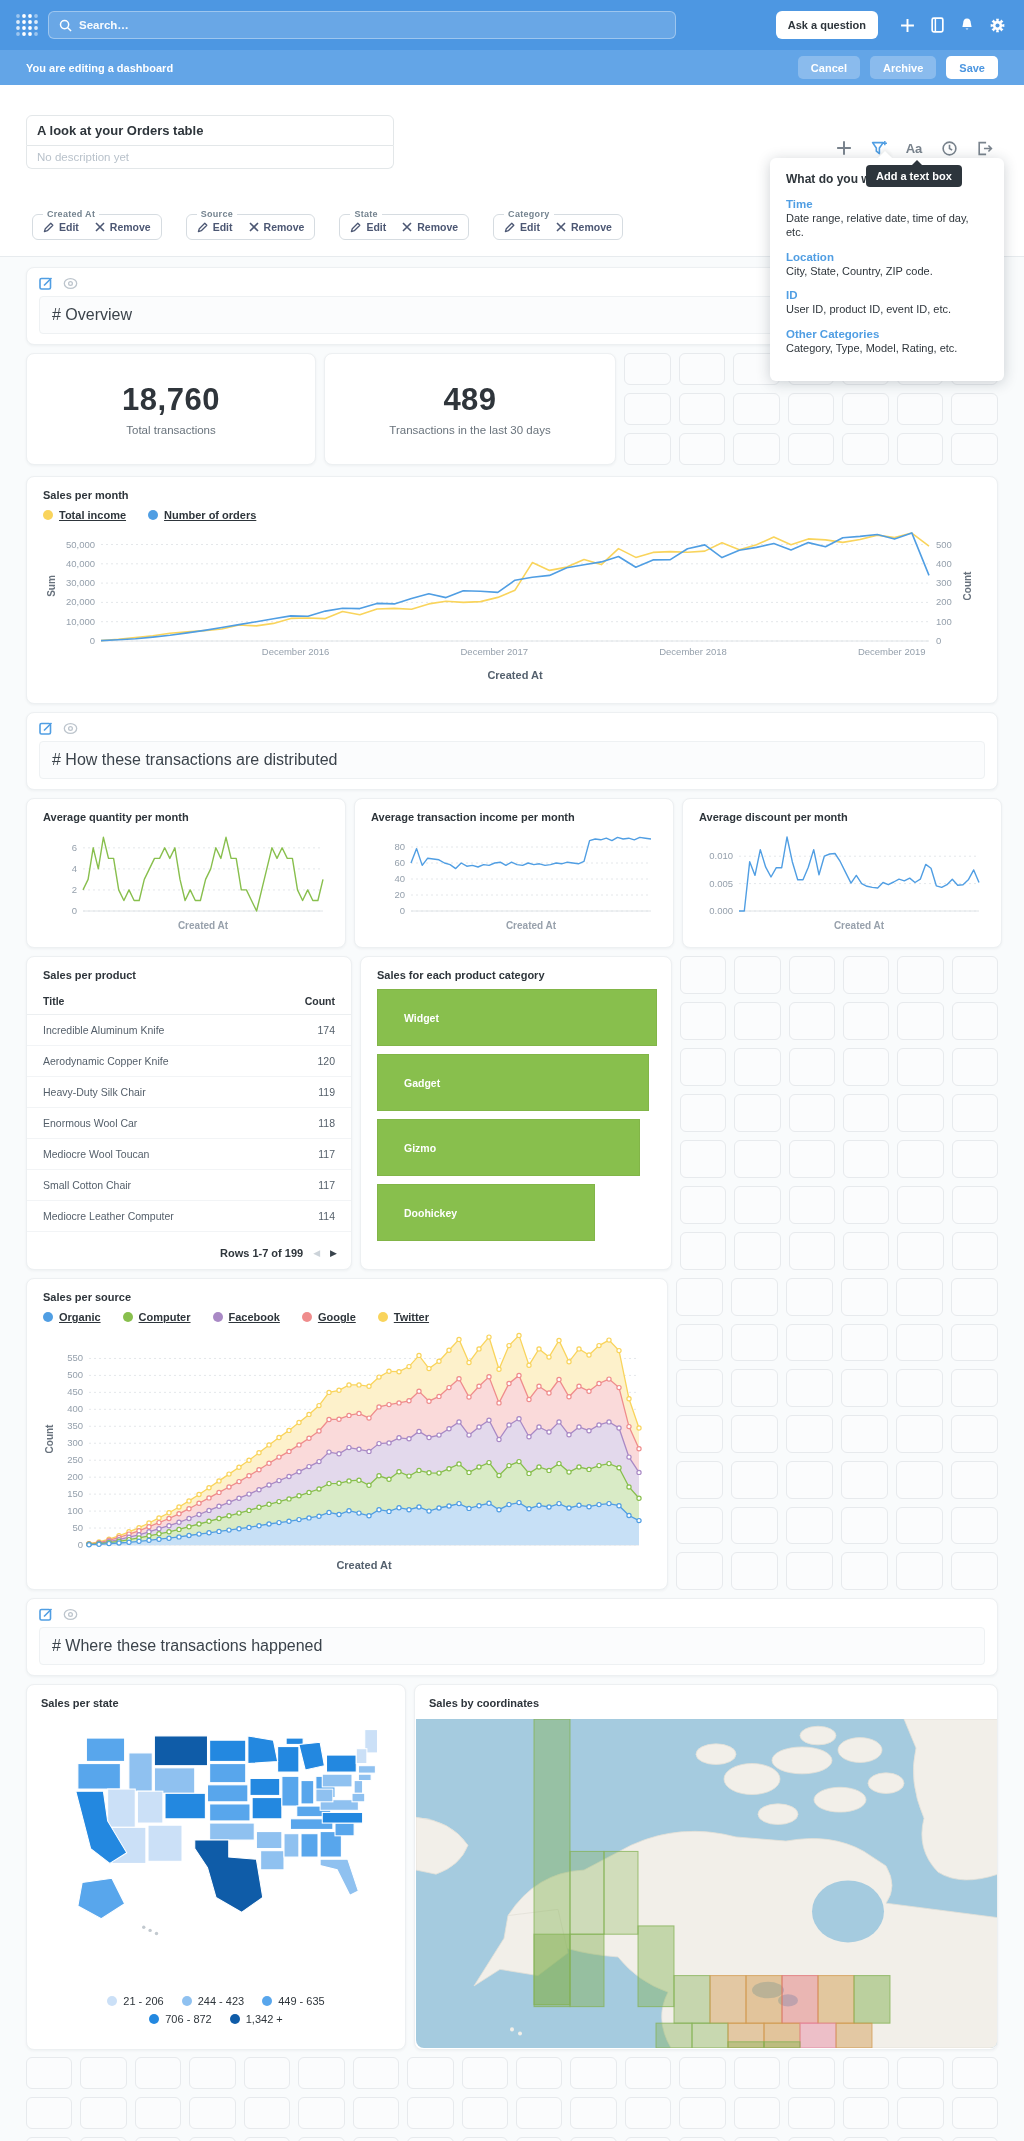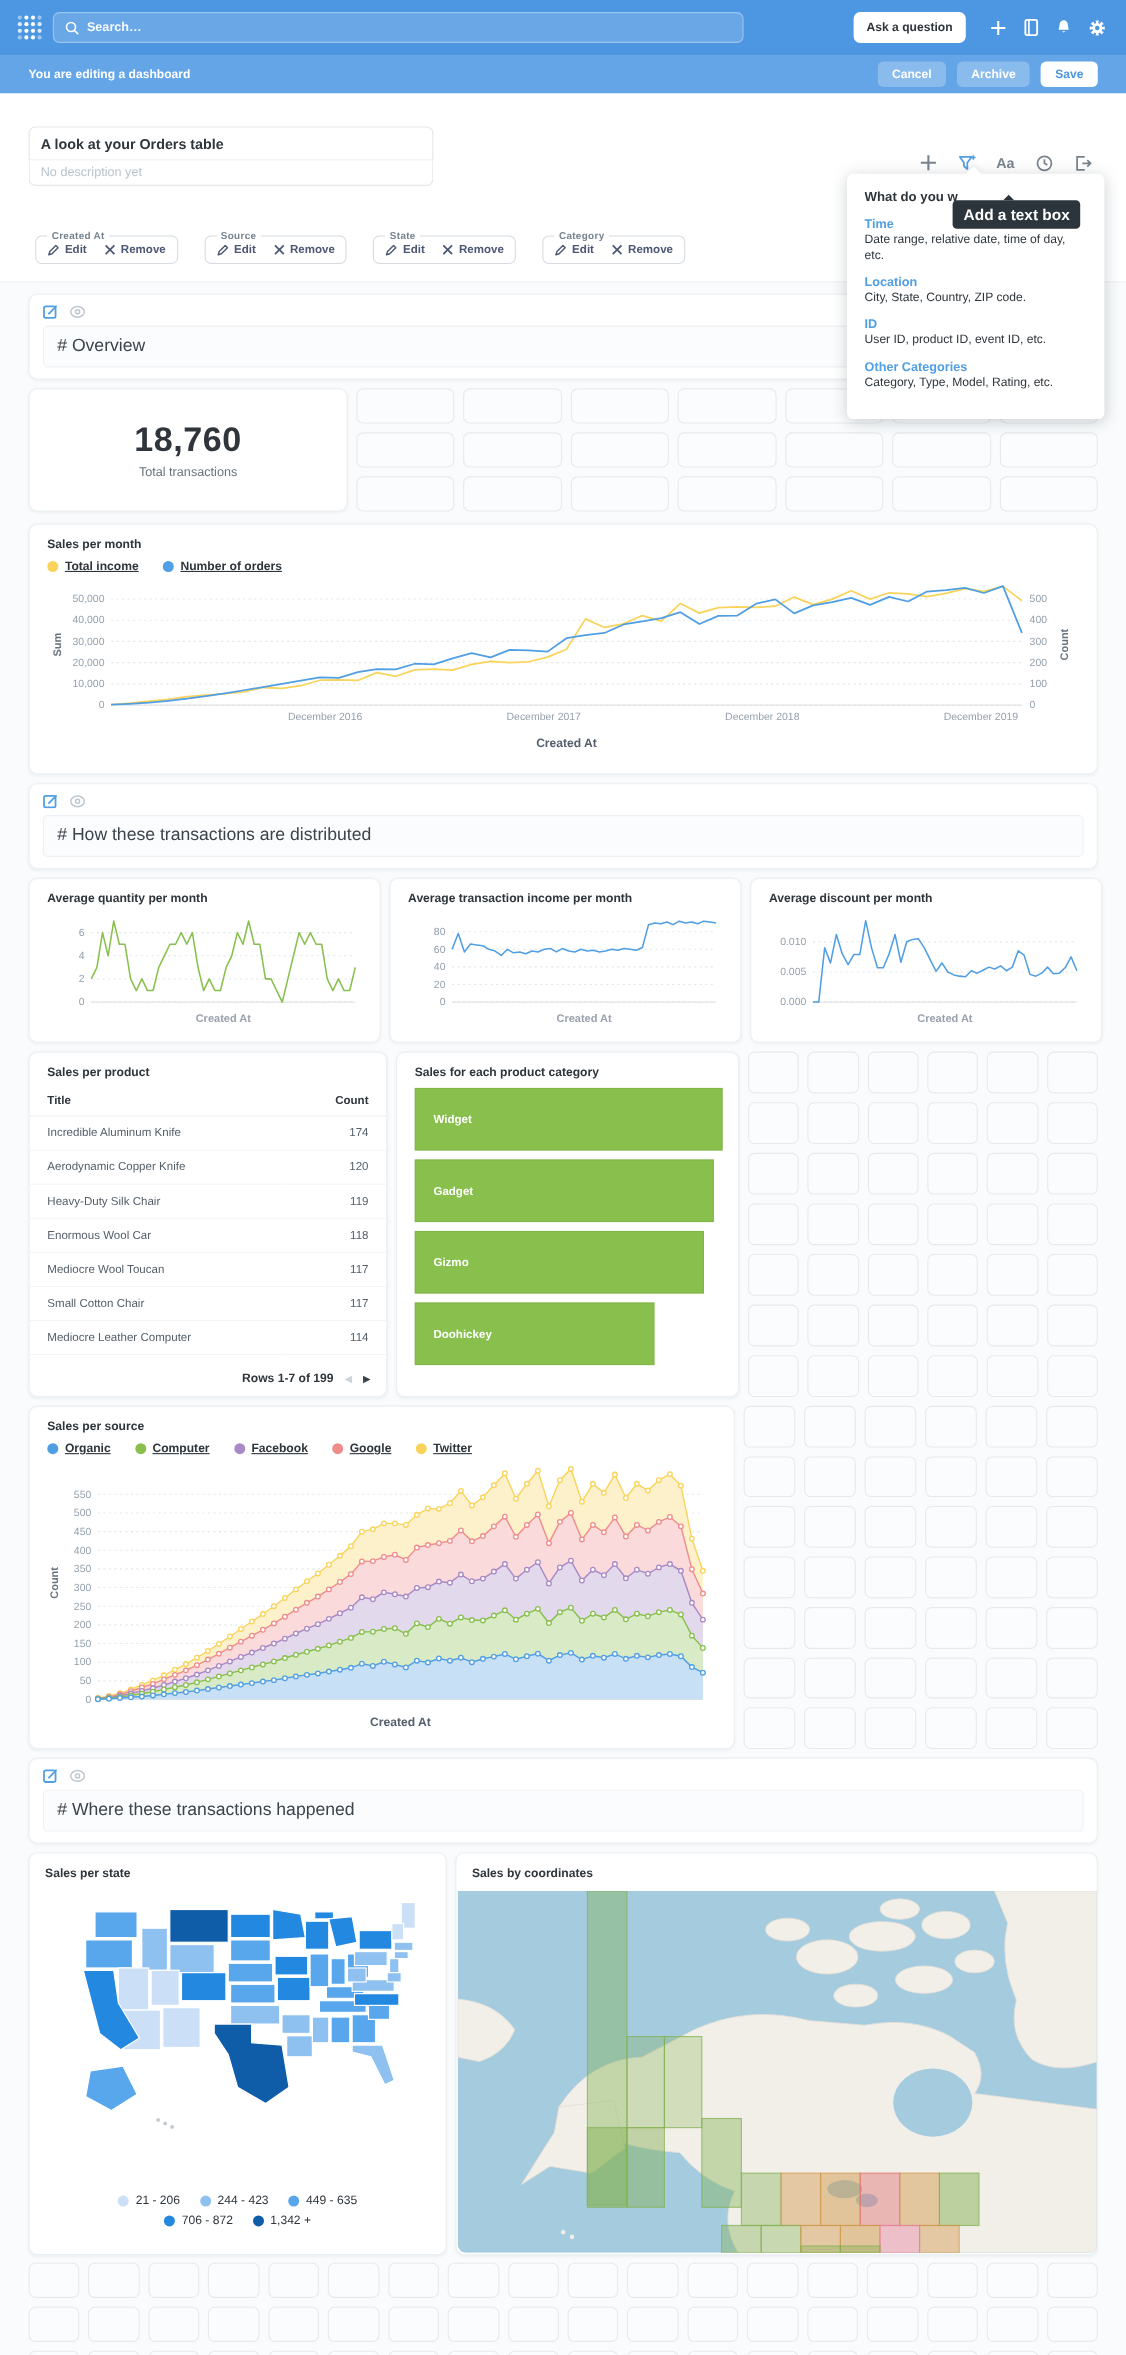--- a/index.html
+++ b/index.html
@@ -47,21 +47,21 @@
 
   
   .popover { position:absolute; left:770px; top:158px; width:234px; background:#fff; border-radius:6px;
       box-shadow:0 2px 14px rgba(32,46,57,0.22); padding:14px 16px 14px 16px; z-index:40; }
   .popover .caret { position:absolute; top:-5px; left:110px; width:10px; height:10px; background:#fff;
       transform:rotate(45deg); box-shadow:-2px -2px 3px rgba(32,46,57,0.06); }
   .popover h4 { font-size:12px; font-weight:bold; color:#2e353b; margin-bottom:12px; white-space:nowrap; overflow:hidden; }
   .pop-item { margin-bottom:11px; }
   .pop-item .lab { font-size:11.5px; font-weight:bold; color:#509ee3; cursor:pointer; }
   .pop-item .des { font-size:11px; color:#2e353b; margin-top:2px; line-height:1.25; }
-  .tooltip { position:absolute; left:866px; top:182px; background:#2d353c; color:#fff; font-size:14px;
+  .tooltip { position:absolute; left:866px; top:165px; background:#2d353c; color:#fff; font-size:11px;
       font-weight:bold; padding:5px 10px; border-radius:4px; z-index:50; white-space:nowrap; }
   .tooltip .arr { position:absolute; top:-5px; left:46px; width:0; height:0;
       border-left:5px solid transparent; border-right:5px solid transparent; border-bottom:5px solid #2d353c; }
 
   
   .main { background:#f9fbfc; padding:10px 26px 0 26px; }
   .row { display:flex; gap:8px; margin-bottom:8px; }
   .card { background:#fff; border:1px solid #edf0f2; border-radius:8px; box-shadow:0 1px 3px rgba(25,40,55,0.05); }
   .card-title { font-size:11px; font-weight:bold; color:#2e353b; }
 
@@ -97,21 +97,21 @@
   table.mb th:last-child, table.mb td:last-child { text-align:right; }
   table.mb td { font-size:10.5px; color:#545f6a; padding:9px 16px; border-bottom:1px solid #f2f4f6; }
   .tfoot { margin-top:auto; display:flex; align-items:center; justify-content:flex-end; gap:10px; padding:8px 14px 10px 14px; }
   .tfoot .txt { font-size:11px; font-weight:bold; color:#2e353b; }
   .pg { font-size:9px; cursor:pointer; }
   .pg.prev { color:#ccd3d9; } .pg.next { color:#39434c; }
 
   
   .bars-card { width:312px; height:314px; padding:12px 16px; }
   .hbar { height:57px; margin-top:8px; border:1px solid rgba(110,150,60,0.25); display:flex; align-items:center; }
-  .hbar span { color:#fff; font-size:10.5px; font-weight:bold; padding-left:16px;text-align:center; }
+  .hbar span { color:#fff; font-size:10.5px; font-weight:bold; padding-left:26px;text-align:center; }
 
   
   .state-card { width:380px; height:366px; padding:12px 14px; display:flex; flex-direction:column; }
   .map-legend { margin-top:auto; padding-bottom:12px; }
   .ml-row { display:flex; justify-content:center; gap:18px; margin-top:6px; }
   .ml-item { display:flex; align-items:center; gap:6px; font-size:11px; color:#2e353b; }
   .ml-dot { width:10px; height:10px; border-radius:50%; }
   .coord-card { flex:1; height:366px; padding:12px 1px 1px 1px; display:flex; flex-direction:column; overflow:hidden; }
   .coord-card .card-title { padding:0 13px 10px 13px; }
   .coord-map { flex:1; border-radius:0 0 8px 8px; overflow:hidden; }
@@ -327,20 +327,24 @@
             </svg>
         </div>
         <div class="tc-input"># Overview</div>
       </div>
     </div>
 
     <div class="row" style="margin-bottom:11px;">
       <div class="card score" style="flex:0 0 290px;">
         <div class="val">18,760</div>
         <div class="lab">Total transactions</div>
+      </div>
+      <div class="card score" style="flex:0 0 292px;">
+        <div class="val">489</div>
+        <div class="lab">Transactions in the last 30 days</div>
       </div>
       <div class="ph-grid" style="flex:1; grid-template-columns:repeat(7,1fr); grid-template-rows:repeat(3,1fr);">
           <div class="ph-cell"></div>
           <div class="ph-cell"></div>
           <div class="ph-cell"></div>
           <div class="ph-cell"></div>
           <div class="ph-cell"></div>
           <div class="ph-cell"></div>
           <div class="ph-cell"></div>
           <div class="ph-cell"></div>

